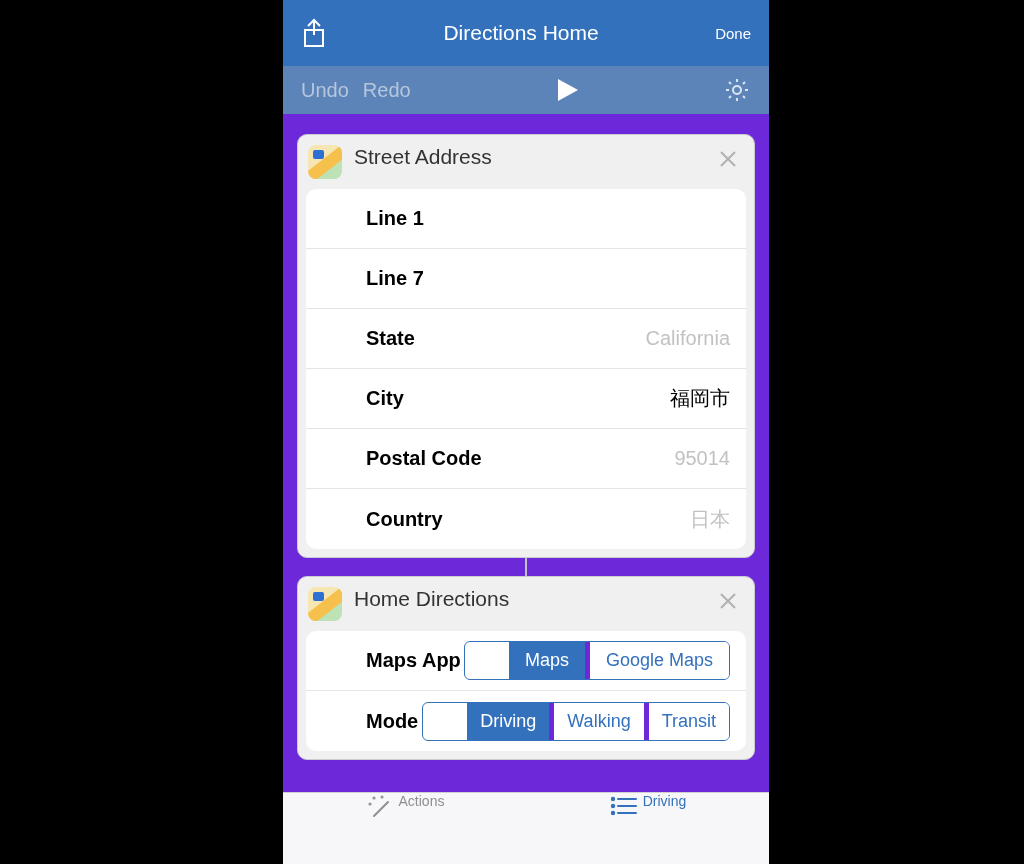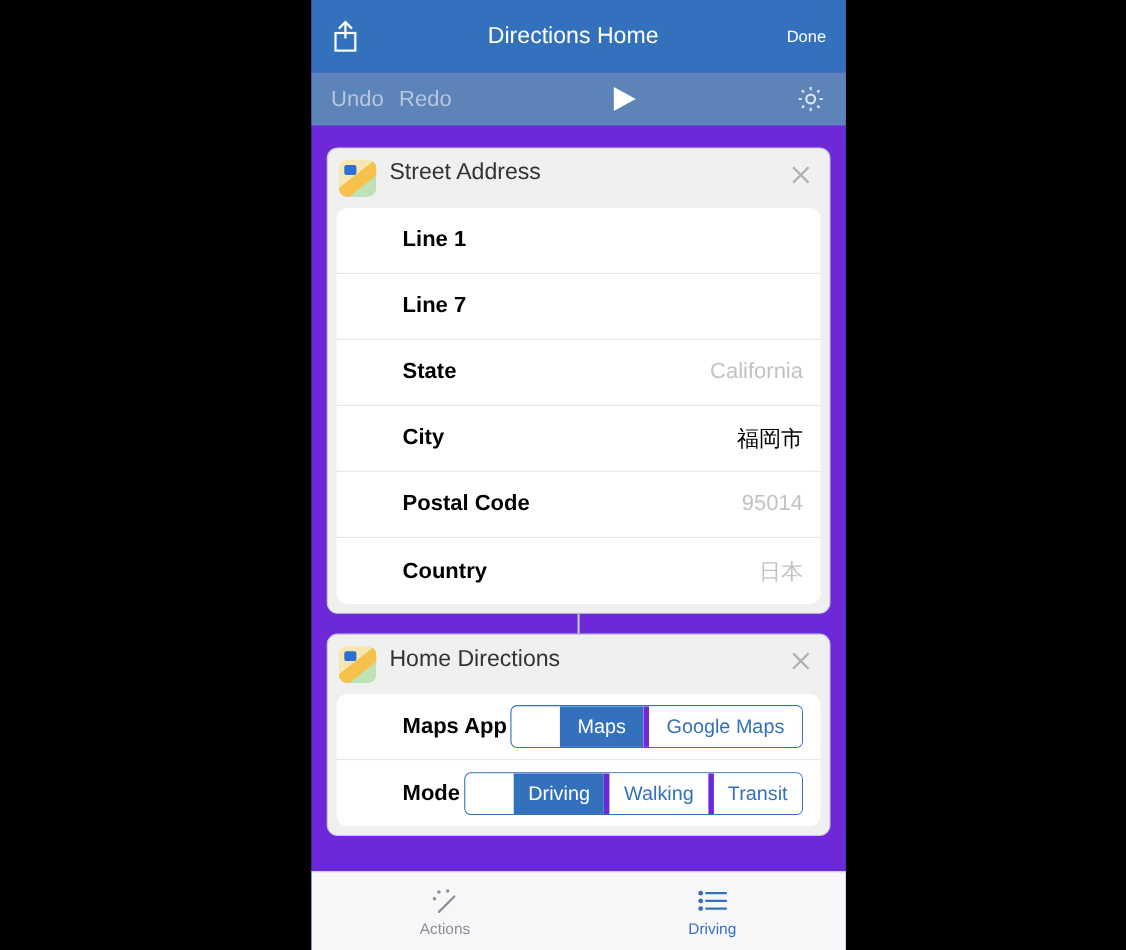--- a/index.html
+++ b/index.html
@@ -107,21 +107,21 @@
   }
   .seg-item:first-child{ border-left:none; }
   .seg-item.selected{ background:#3371bd; color:#fff;margin-left:44px; }
   .seg.mode .seg-item{ padding:8px 13px; }
   .tabbar {
     height:72px;
     background:#f7f7f9;
     border-top:1px solid #d0d0d4;
     display:flex;
   }
-  .tab { flex:1; display:flex; flex-direction:column; align-items:center; justify-content:center; gap:4px; font-size:14px; }
+  .tab { flex:1; display:flex; flex-direction:row; justify-content:center; gap:4px; font-size:14px; }
   .tab.inactive { color:#8e8e92; }
   .tab.active { color:#3371bd; }
   .wand-icon, .list-icon { width:30px; height:26px; display:flex; align-items:center; justify-content:center; }
 </style>
 </head>
 <body>
 
 <div class="phone">
 
   <div class="navbar">

